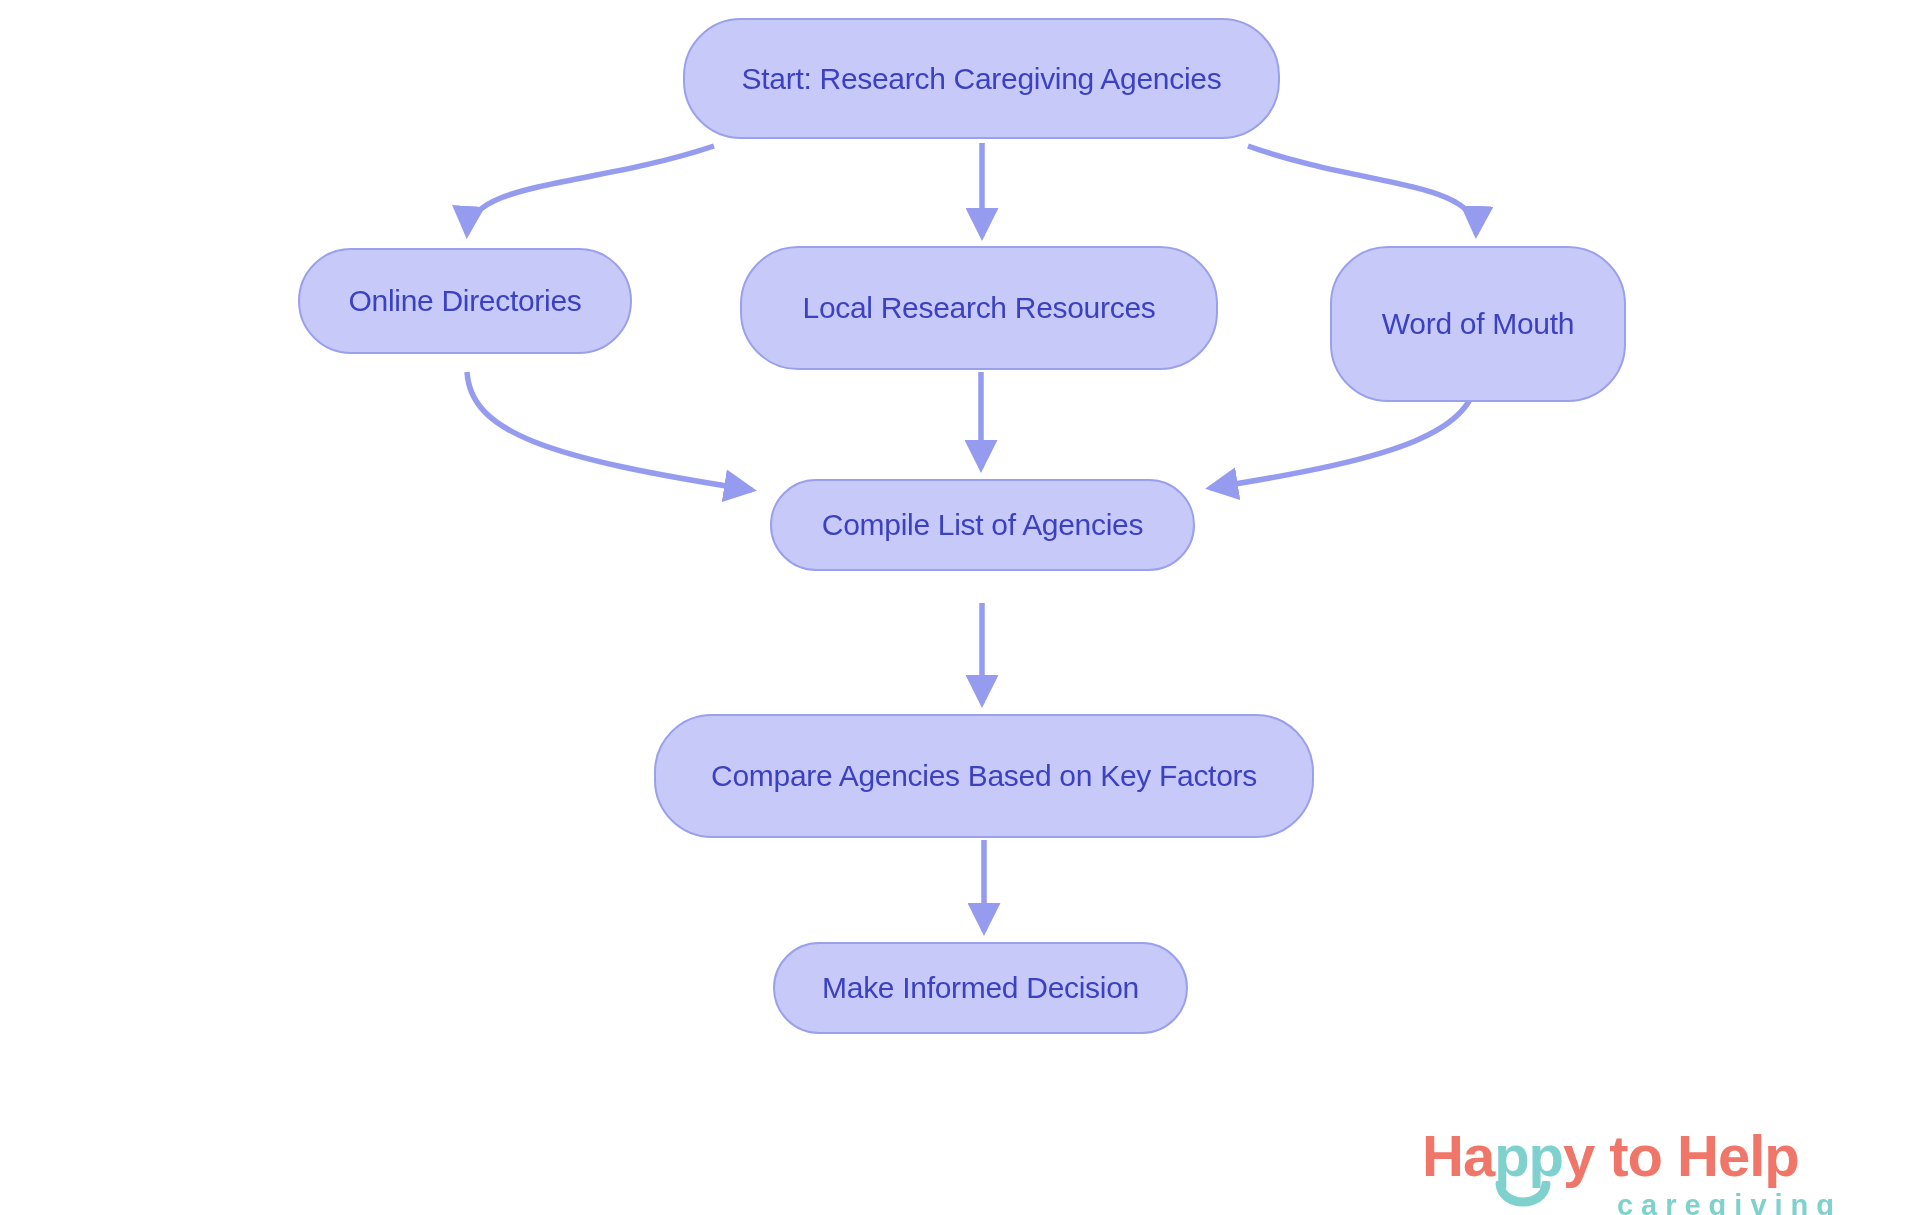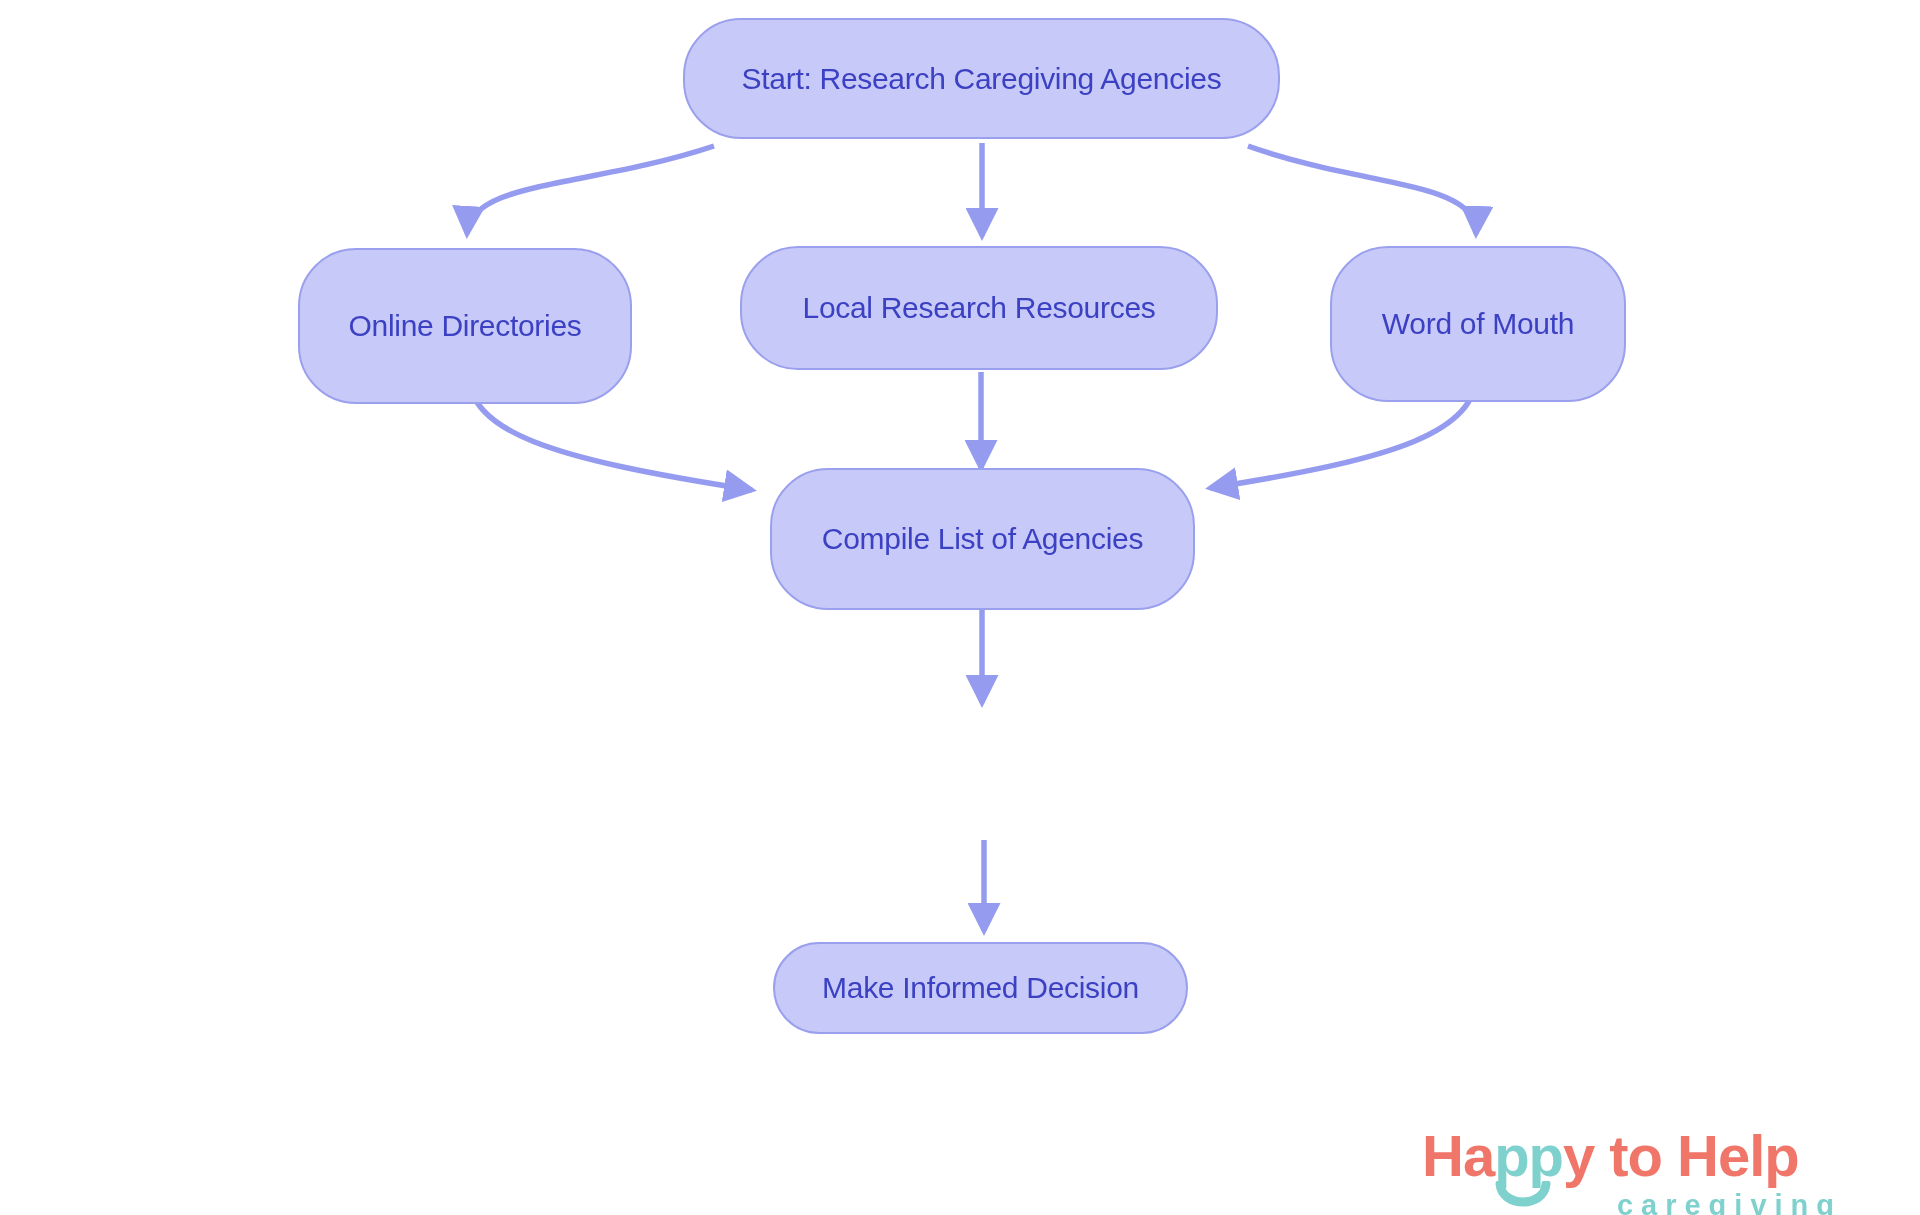--- a/index.html
+++ b/index.html
@@ -116,28 +116,31 @@
       <span class="coral">Ha</span><span class="teal pp"><span>pp</span><svg class="smile" viewBox="0 0 56 34">
             <path d="M 5 3 C 7 27, 49 27, 51 3"></path>
           </svg></span><span class="coral">y</span><span class="coral logo-gap">to</span><span class="coral logo-gap">Help</span>
     </div>
     <div class="logo-sub">caregiving</div>
   </div>
 
 <div class="node" style="left: 683px; top: 18px; width: 597px; height: 121px;">
       <span>Start: Research Caregiving Agencies</span>
     </div>
-    <div class="node" style="left: 298px; top: 248px; width: 334px; height: 156px;">
+    <div class="node" style="left: 298px; top: 248px; width: 334px; height: 106px;">
       <span>Online Directories</span>
     </div>
     <div class="node" style="left: 740px; top: 246px; width: 478px; height: 124px;">
       <span>Local Research Resources</span>
     </div>
     <div class="node" style="left: 1330px; top: 246px; width: 296px; height: 156px;">
       <span>Word of Mouth</span>
     </div>
-    <div class="node" style="left: 770px; top: 468px; width: 425px; height: 142px;">
+    <div class="node" style="left: 770px; top: 479px; width: 425px; height: 92px;">
       <span>Compile List of Agencies</span>
+    </div>
+    <div class="node" style="left: 654px; top: 714px; width: 660px; height: 124px;">
+      <span>Compare Agencies Based on Key Factors</span>
     </div>
     <div class="node" style="left: 773px; top: 942px; width: 415px; height: 92px;">
       <span>Make Informed Decision</span>
     </div>
   </div>
 
 </body></html>

